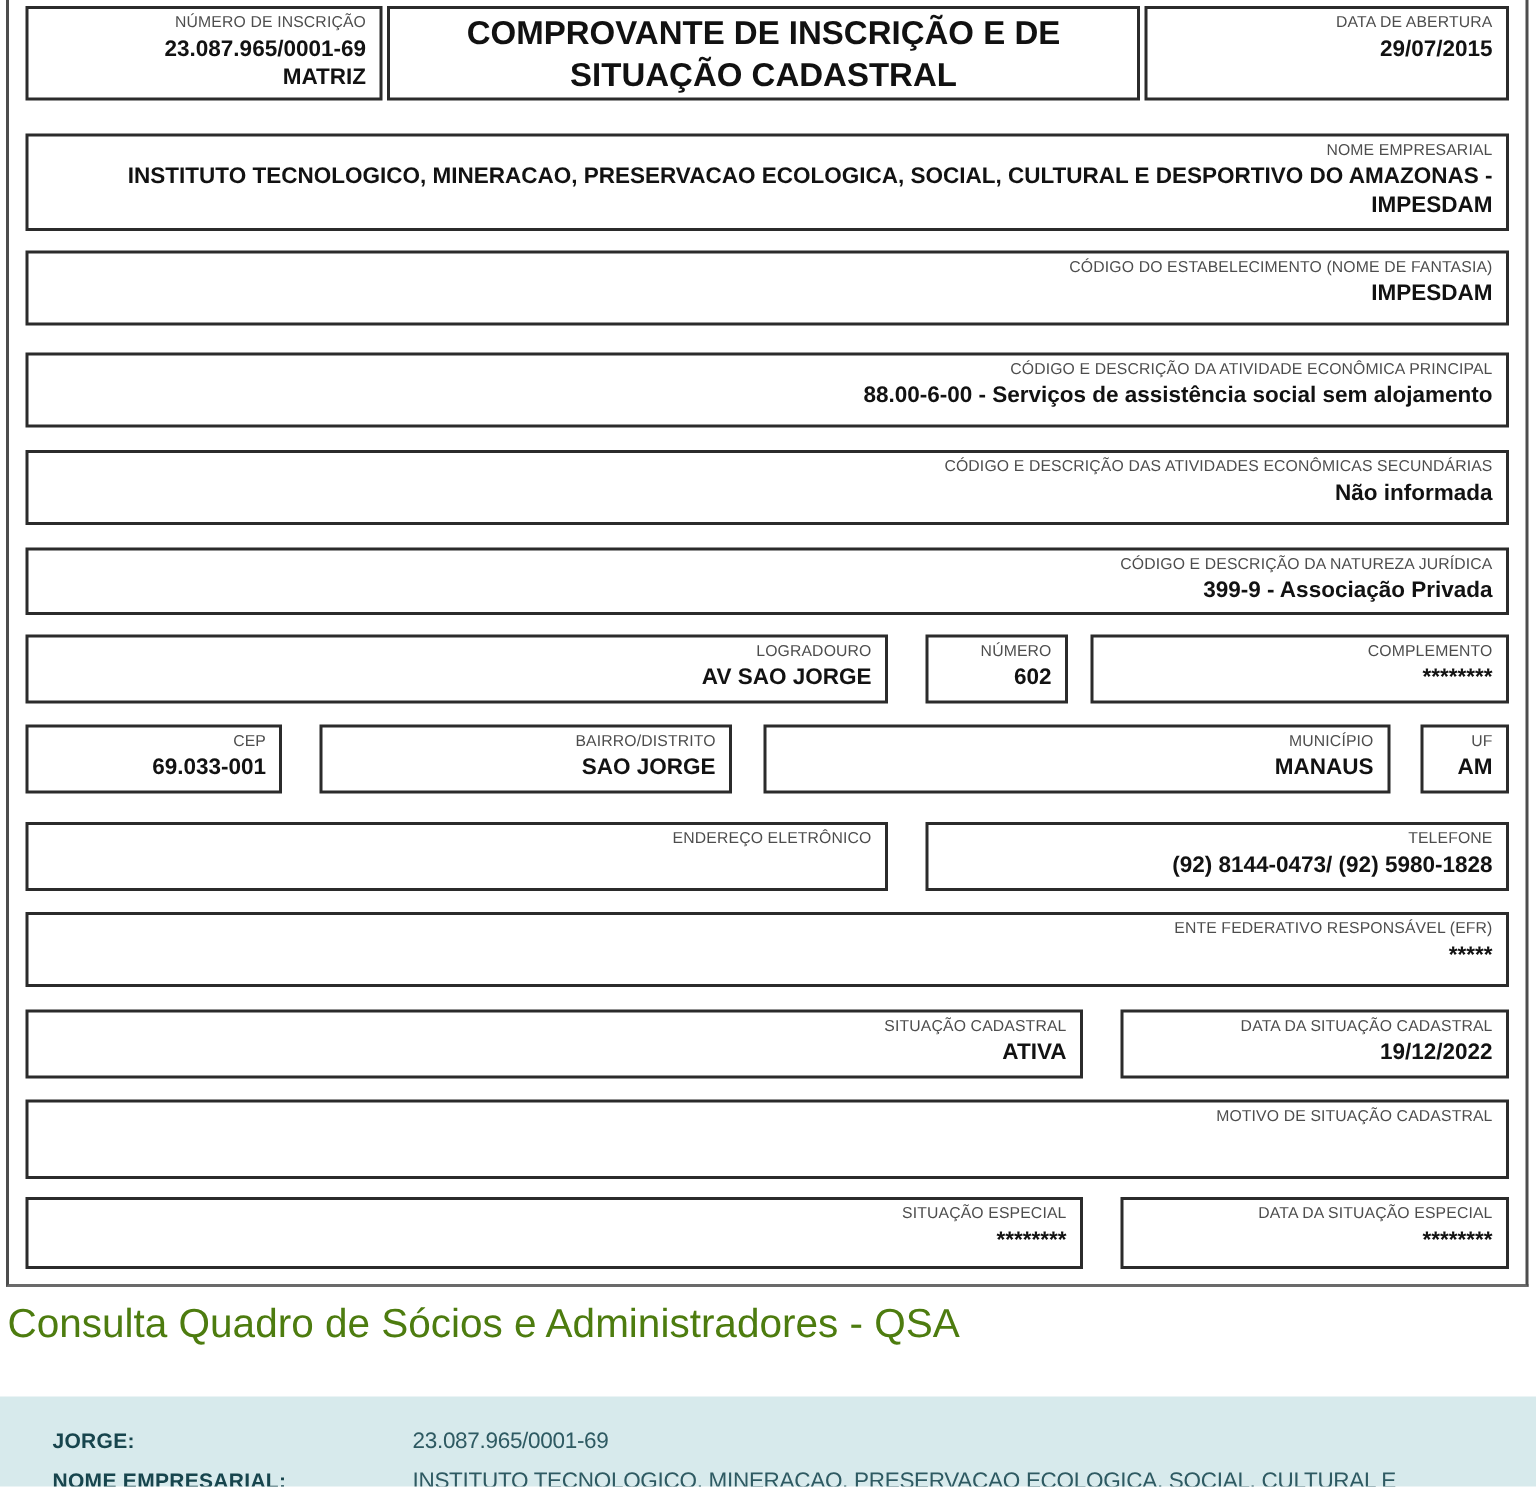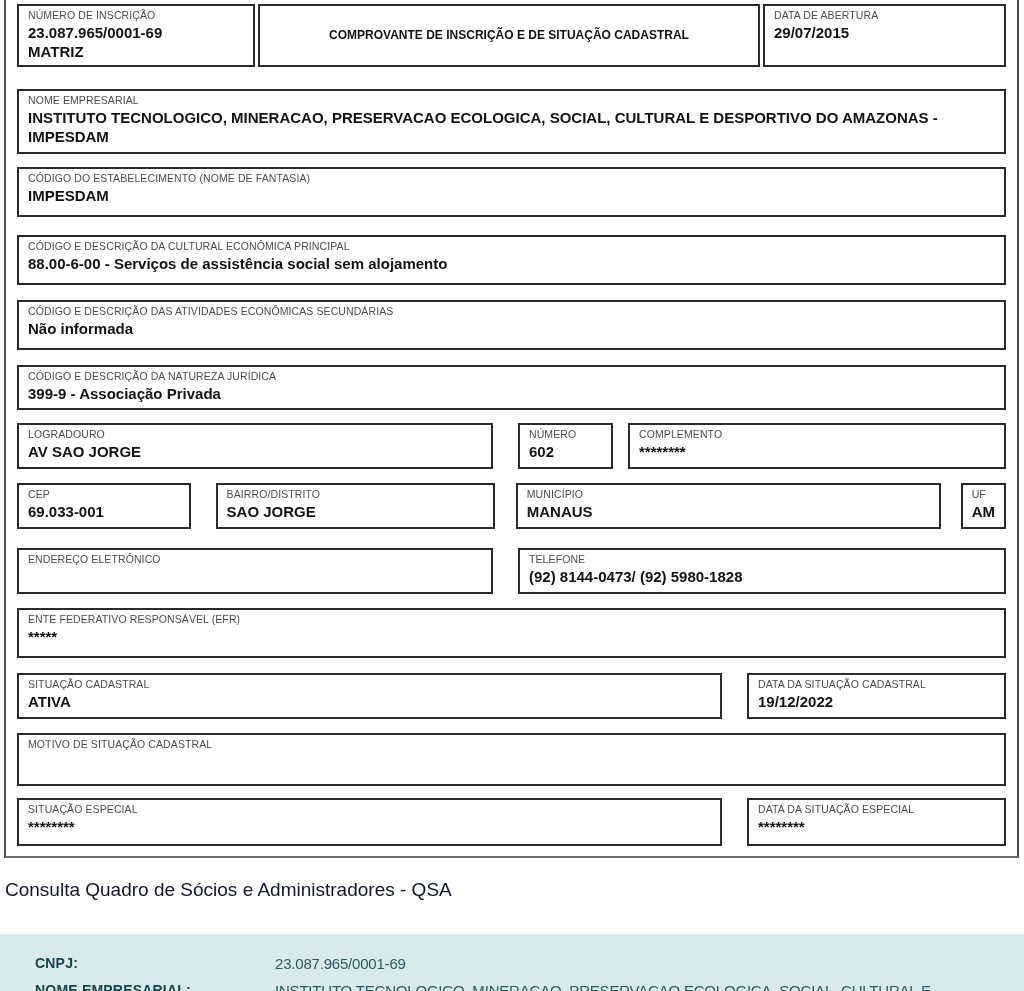--- a/index.html
+++ b/index.html
@@ -14,21 +14,22 @@
     margin:0 5px 0 4px;
     border-left:2px solid #4d4d4d;
     border-right:2px solid #4d4d4d;
     border-bottom:2px solid #6a6a6a;
     padding:4px 11px 10px 11px;
   }
   .row { display:flex; align-items:stretch; }
   .box {
     border:2px solid #2b2b2b;
     background:#fff;
-    padding:3px 9px 4px 9px;
+    padding:3px 9px 4px 23px;
+    text-align:right;
   }
   .label {
     display:block;
     font-size:10.5px;
     color:#4d4d4d;
     line-height:1.3;
     letter-spacing:.1px;
   }
   .value {
     display:block;
@@ -37,43 +38,43 @@
     color:#121212;
     line-height:1.28;
   }
   
   .header-row { gap:3px; }
   .hbox-left  { width:238px; min-height:57px; }
   .hbox-title {
     flex:1; min-height:57px;
     display:flex; align-items:center; justify-content:center;
     text-align:center;
-    font-size:12px; font-weight:bold; color:#111;
+    font-size:22px; font-weight:bold; color:#111;
     line-height:1.25; padding:2px 14px;
   }
   .hbox-right { width:243px; min-height:57px; }
   
   .mt22{margin-top:22px}.mt19{margin-top:19px}.mt18{margin-top:18px}
   .mt15{margin-top:15px}.mt14{margin-top:14px}.mt13{margin-top:13px}.mt12{margin-top:12px}
   
   .ml25{margin-left:25px}.ml21{margin-left:21px}.ml20{margin-left:20px}
   .ml15{margin-left:15px}.ml12{margin-left:12px}
   
   .grow{flex:1}
-  .w495{width:476px}.w95{width:95px}.w180{width:180px}.w290{width:290px}
+  .w495{width:575px}.w95{width:95px}.w180{width:180px}.w290{width:290px}
   .w374{width:442px}.w705{width:705px}.w108{width:108px}
   
   .h65{min-height:65px}.h50{min-height:50px}.h46{min-height:46px}
   .h45{min-height:45px}.h53{min-height:53px}.h48{min-height:48px}
   
   .qsa-heading {
-    margin:20px 0 0 5px;
-    font-size:19px;
+    margin:7px 0 0 5px;
+    font-size:27px;
     font-weight:500;
-    color:#0f172a;
+    color:#4d7c0f;
     line-height:1.3;
   }
   .qsa-table {
     margin-top:31px;
     background:#d7eaec;
     padding:16px 30px 20px 35px;
     min-height:160px;
   }
   .qsa-row { display:flex; line-height:27px; }
   .qsa-label {
@@ -116,21 +117,21 @@
 
   <div class="row mt13">
     <div class="box grow h50">
       <span class="label">CÓDIGO DO ESTABELECIMENTO (NOME DE FANTASIA)</span>
       <span class="value">IMPESDAM</span>
     </div>
   </div>
 
   <div class="row mt18">
     <div class="box grow h50">
-      <span class="label">CÓDIGO E DESCRIÇÃO DA CULTURAL ECONÔMICA PRINCIPAL</span>
+      <span class="label">CÓDIGO E DESCRIÇÃO DA ATIVIDADE ECONÔMICA PRINCIPAL</span>
       <span class="value">88.00-6-00 - Serviços de assistência social sem alojamento</span>
     </div>
   </div>
 
   <div class="row mt15">
     <div class="box grow h50">
       <span class="label">CÓDIGO E DESCRIÇÃO DAS ATIVIDADES ECONÔMICAS SECUNDÁRIAS</span>
       <span class="value">Não informada</span>
     </div>
   </div>
@@ -221,20 +222,20 @@
       <span class="value">********</span>
     </div>
   </div>
 
 </div>
 
 <h2 class="qsa-heading">Consulta Quadro de Sócios e Administradores - QSA</h2>
 
 <div class="qsa-table">
   <div class="qsa-row">
-    <span class="qsa-label">CNPJ:</span>
+    <span class="qsa-label">JORGE:</span>
     <span class="qsa-value">23.087.965/0001-69</span>
   </div>
   <div class="qsa-row">
     <span class="qsa-label">NOME EMPRESARIAL:</span>
     <span class="qsa-value">INSTITUTO TECNOLOGICO, MINERACAO, PRESERVACAO ECOLOGICA, SOCIAL, CULTURAL E DESPORTIVO DO AMAZONAS - IMPESDAM</span>
   </div>
 </div>
 
 </body></html>

